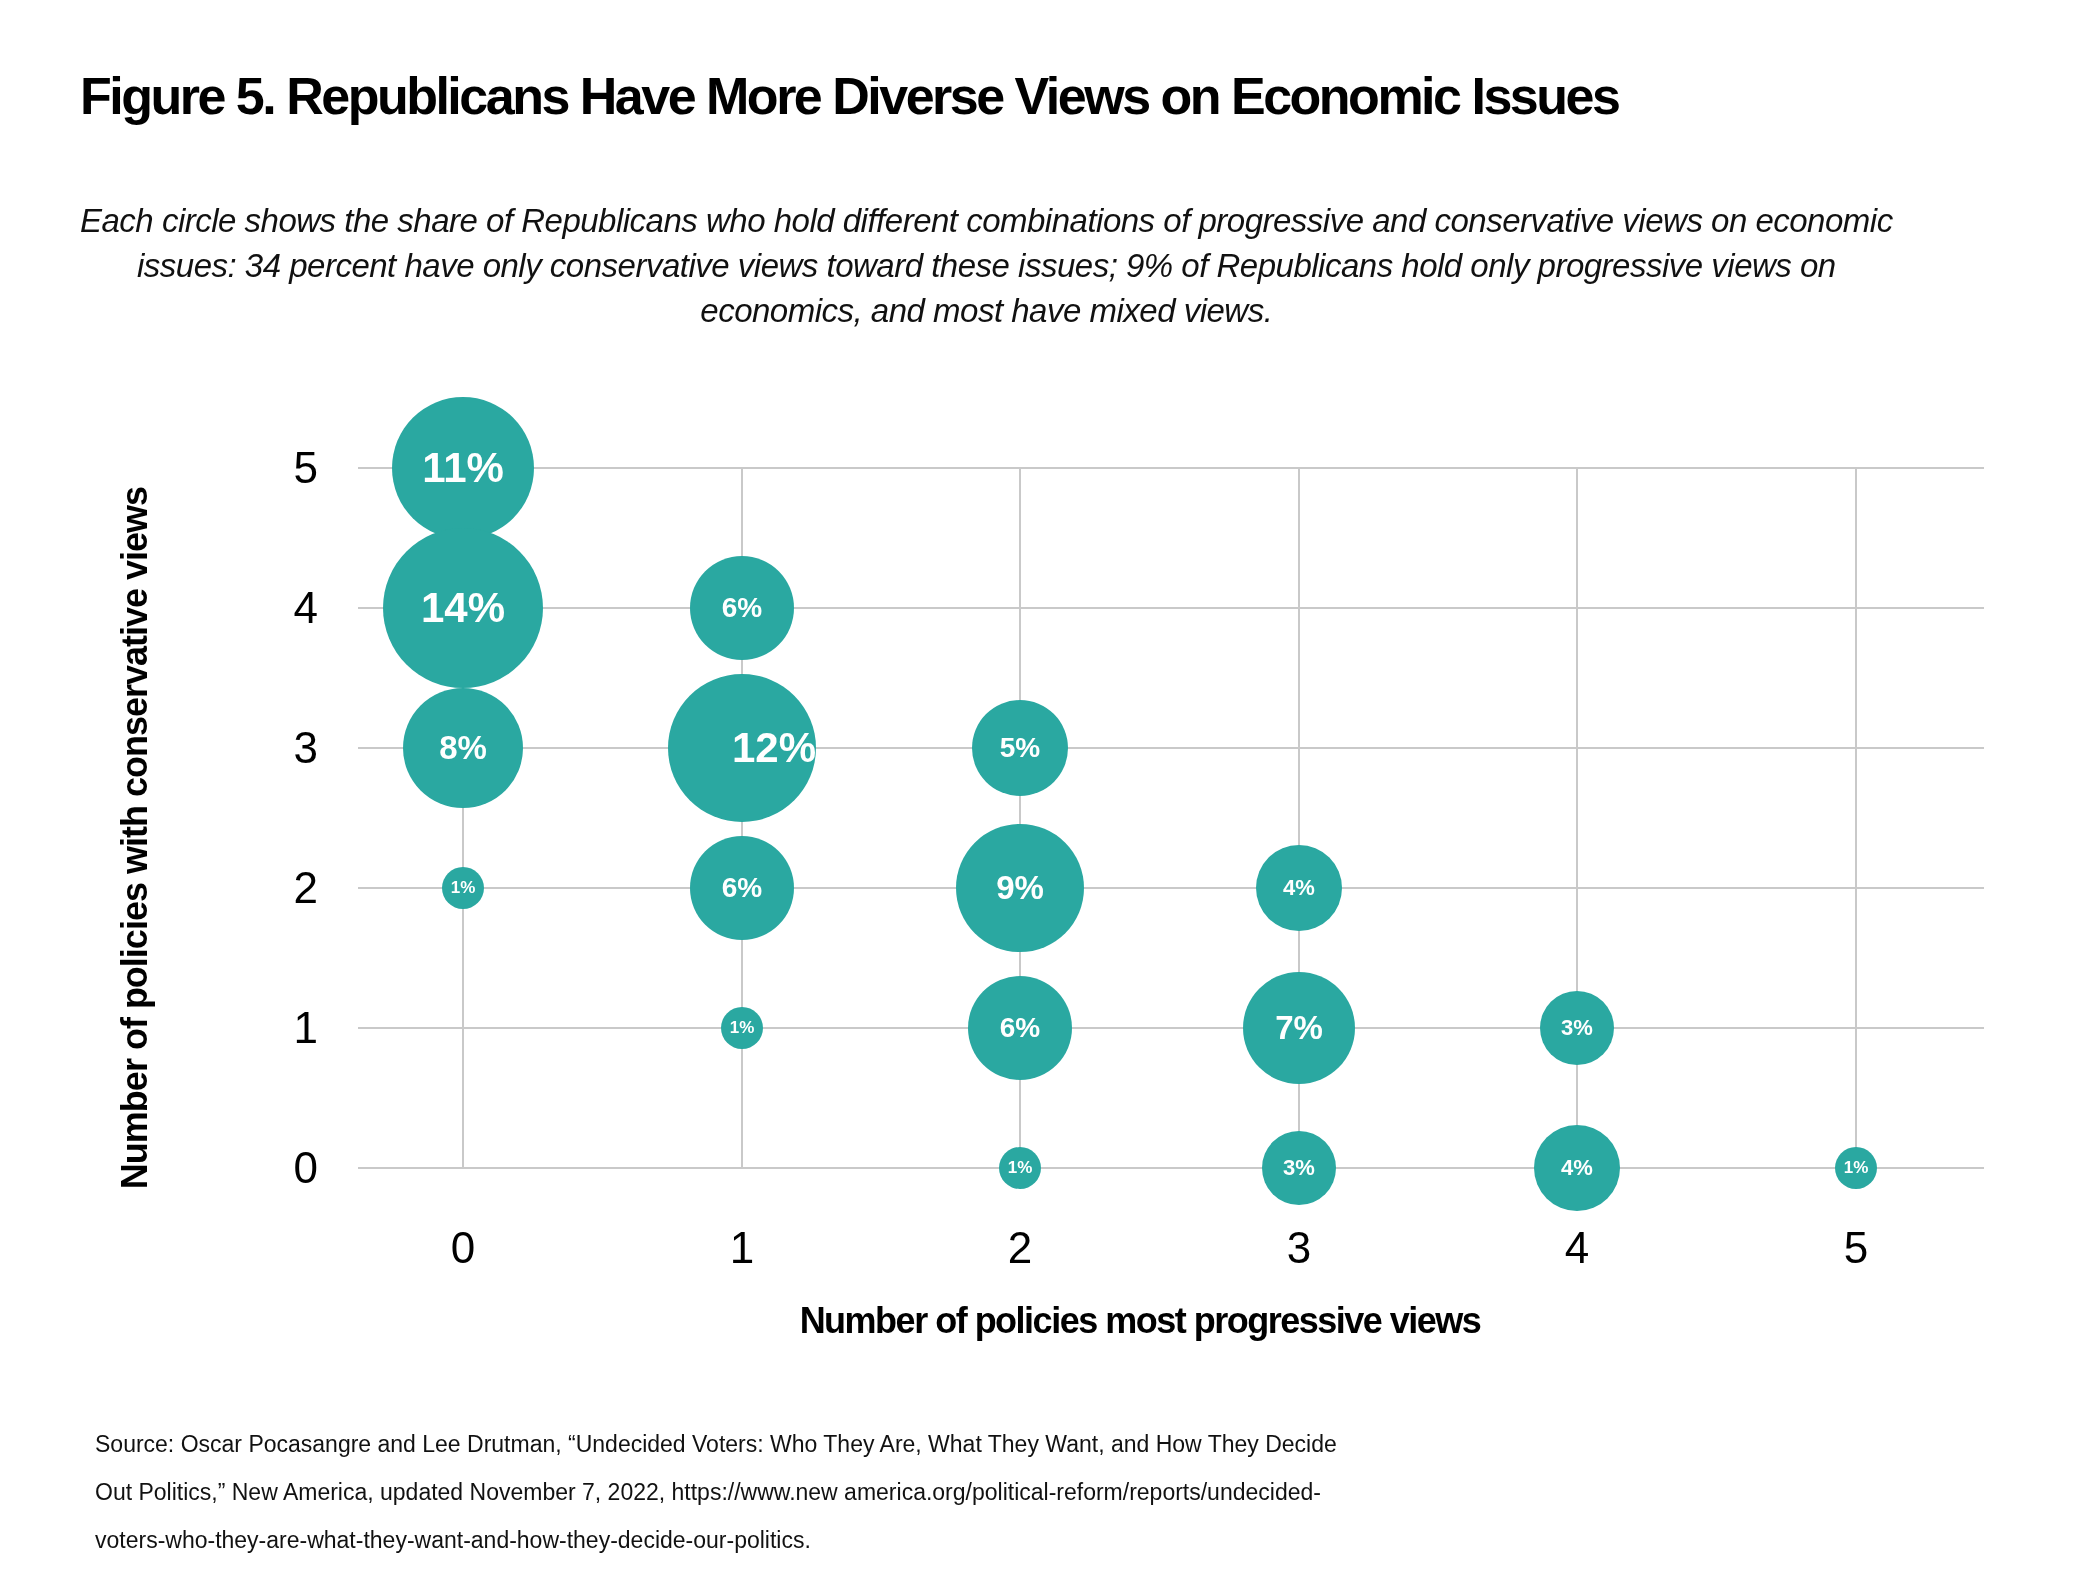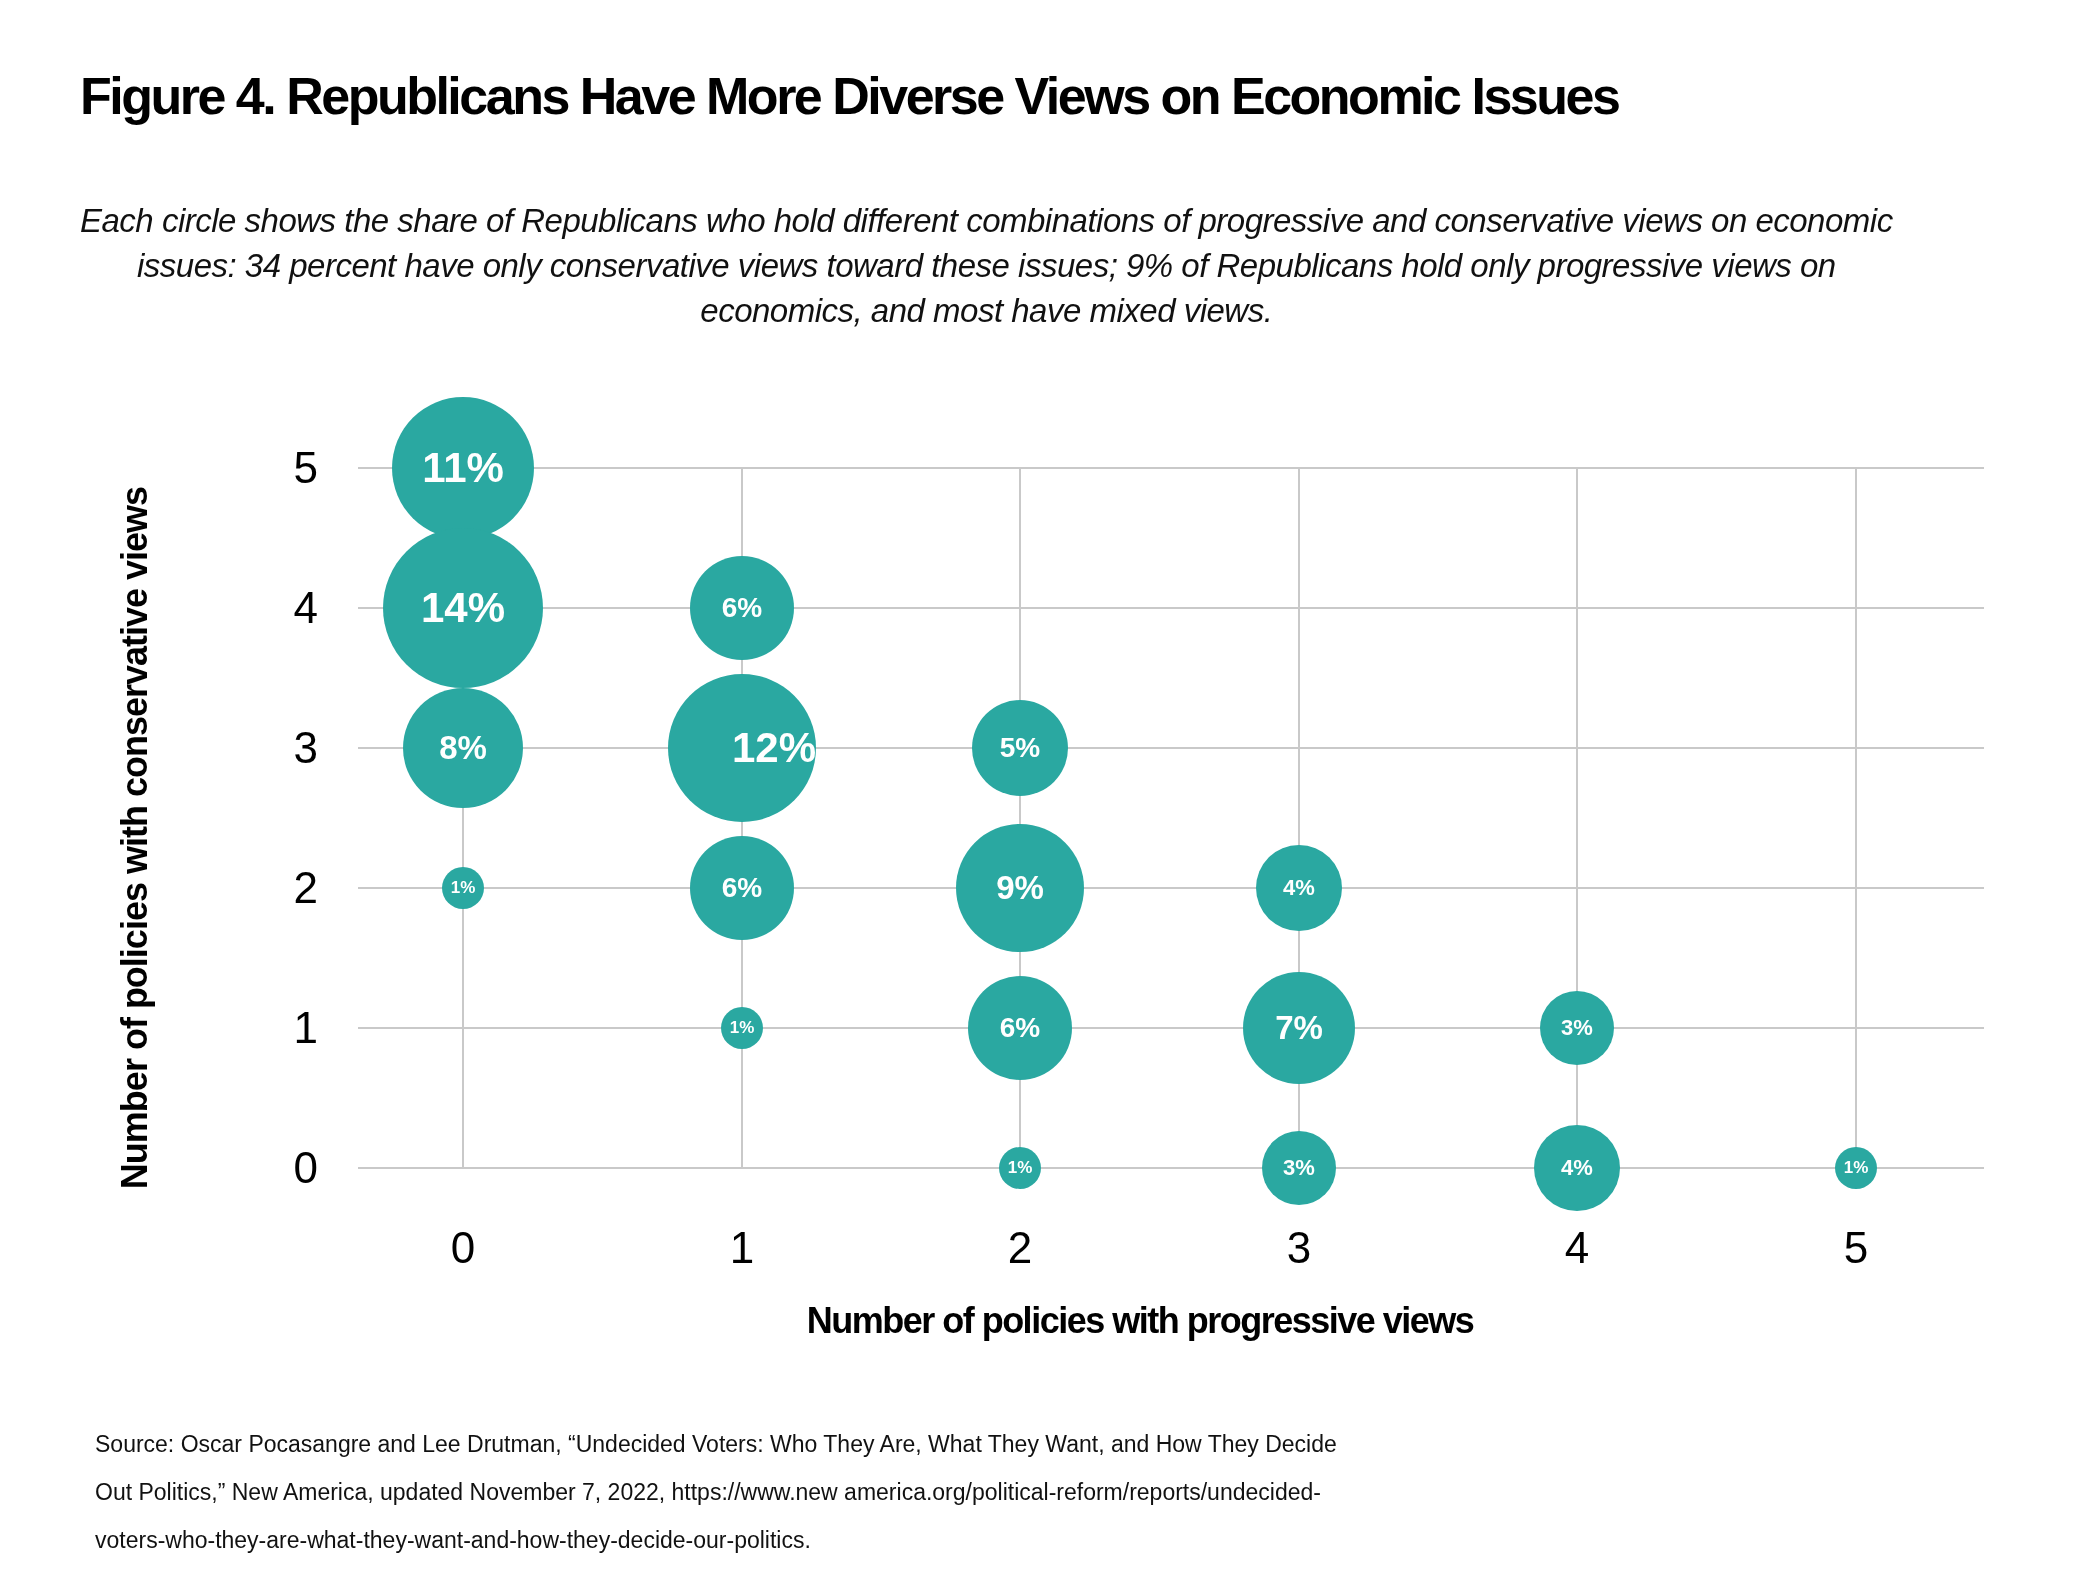--- a/index.html
+++ b/index.html
@@ -121,31 +121,31 @@
     font-weight: 400;
     color: #111111;
   }
   .source-note .src-line { white-space: nowrap; }
 </style>
 </head>
 <body>
 
 <div id="page">
 
-  <div class="figure-title">Figure 4. Republicans Have More Diverse Views on Economic Issues</div>
+  <div class="figure-title">Figure 5. Republicans Have More Diverse Views on Economic Issues</div>
 
   <div class="figure-subtitle">
       <div class="sub-line">Each circle shows the share of Republicans who hold different combinations of progressive and conservative views on economic</div>
       <div class="sub-line">issues: 34 percent have only conservative views toward these issues; 9% of Republicans hold only progressive views on</div>
       <div class="sub-line">economics, and most have mixed views.</div>
     </div>
 
   <div id="plot">
     <div class="axis-title-y">Number of policies with conservative views</div>
-    <div class="axis-title-x">Number of policies with progressive views</div>
+    <div class="axis-title-x">Number of policies most progressive views</div>
   <div class="gridline-h" style="top: 1167px;"></div>
       <div class="gridline-h" style="top: 1027px;"></div>
       <div class="gridline-h" style="top: 887px;"></div>
       <div class="gridline-h" style="top: 747px;"></div>
       <div class="gridline-h" style="top: 607px;"></div>
       <div class="gridline-h" style="top: 467px;"></div>
       <div class="gridline-v" style="left: 462px;"></div>
       <div class="gridline-v" style="left: 741px;"></div>
       <div class="gridline-v" style="left: 1019px;"></div>
       <div class="gridline-v" style="left: 1298px;"></div>

